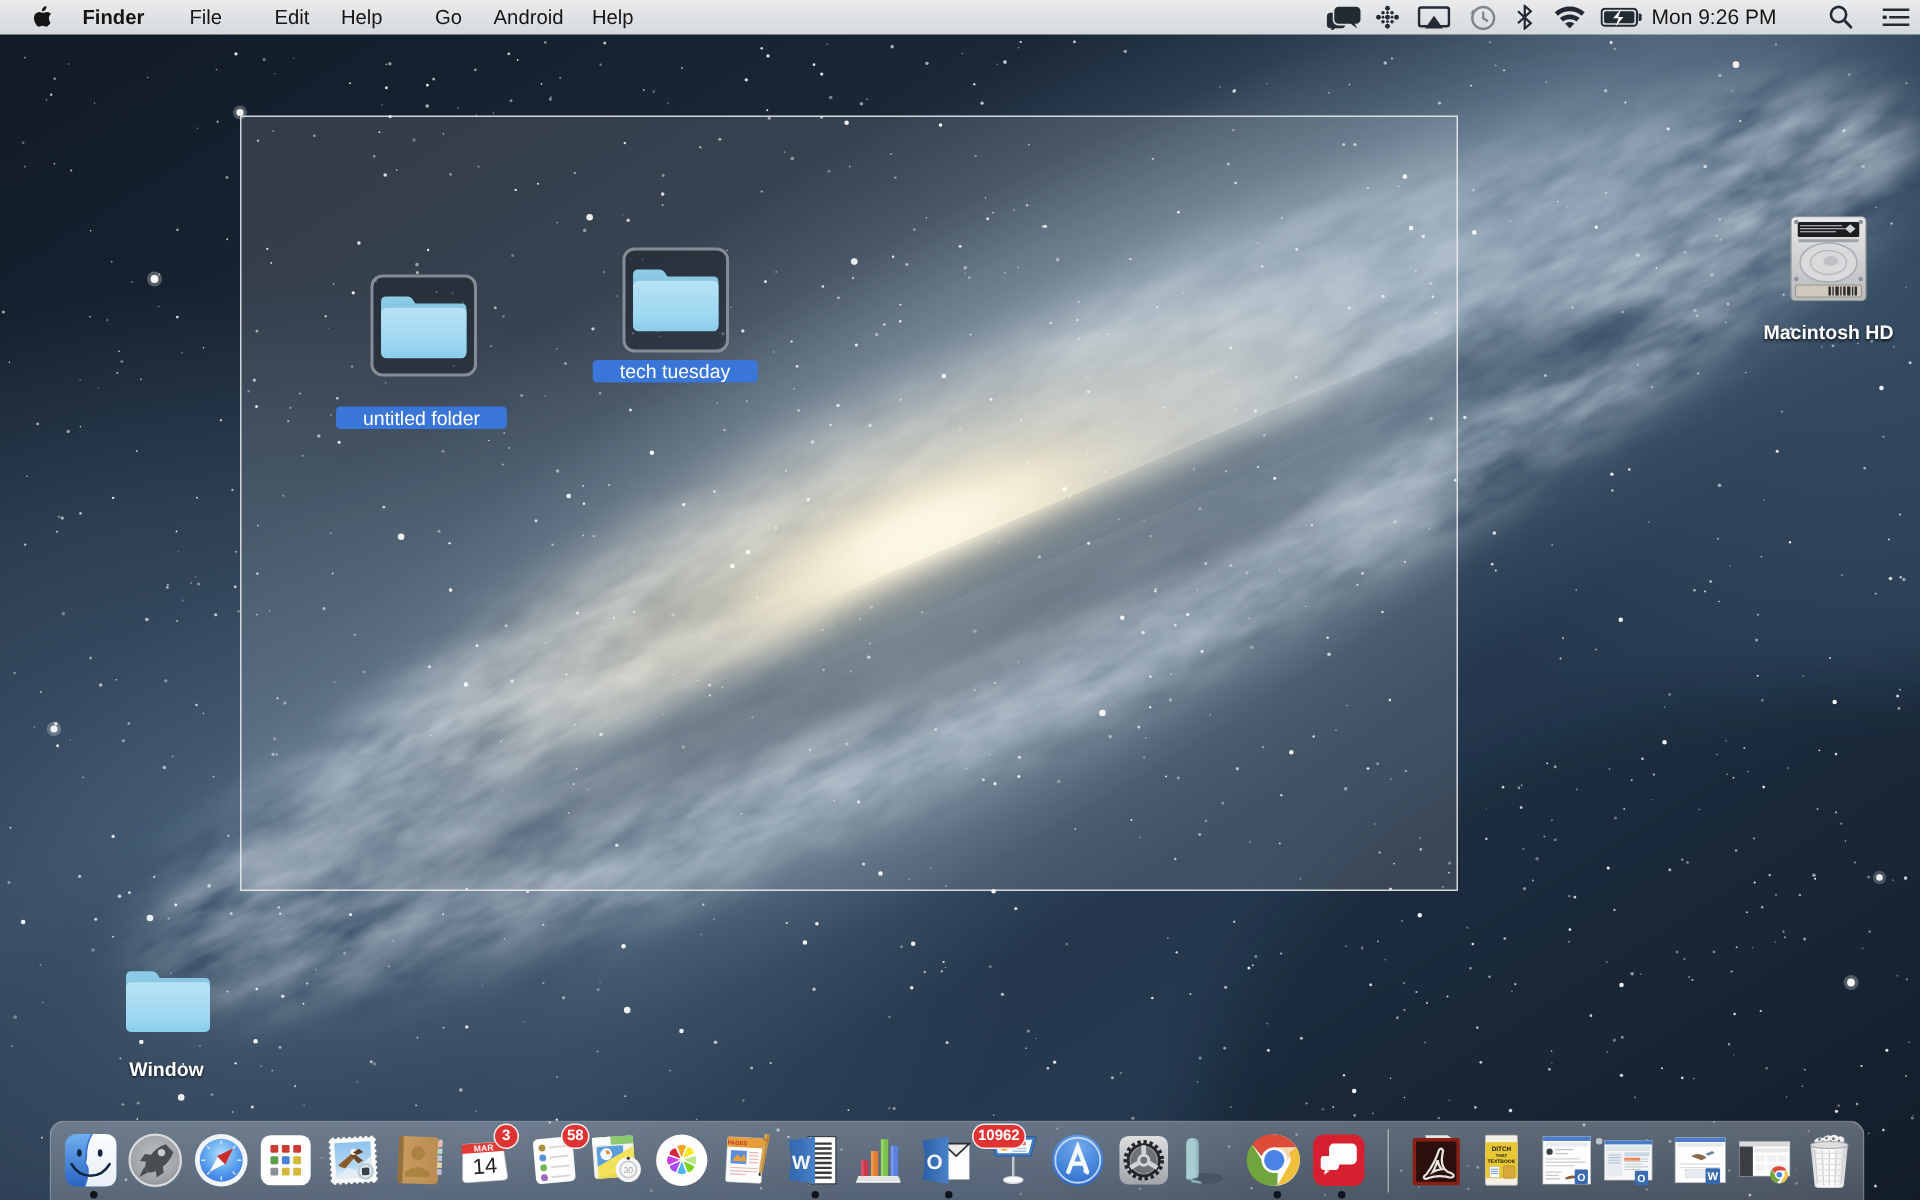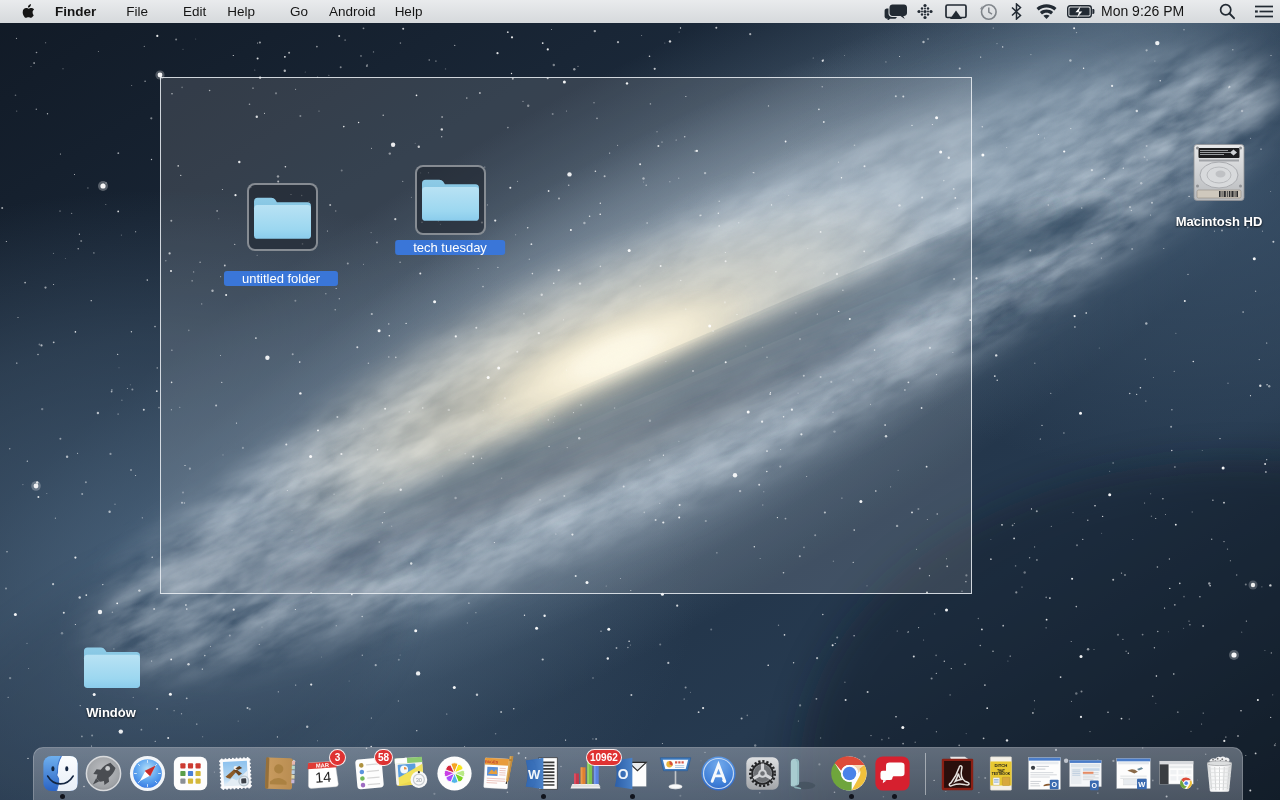--- a/index.html
+++ b/index.html
@@ -1713,13 +1713,13 @@
 </svg>
 
 <div class="dot" style="left:59.5px"></div>
 <div class="dot" style="left:540.5px"></div>
 <div class="dot" style="left:629.5px"></div>
 <div class="dot" style="left:848.5px"></div>
 <div class="dot" style="left:891.5px"></div>
 
 <div class="badge" style="left:329px;top:749px;">3</div>
 <div class="badge" style="left:374px;top:749px;">58</div>
-<div class="badge" style="left:586px;top:749px;">10962</div>
+<div class="badge" style="left:648px;top:749px;">10962</div>
 
 </body></html>

